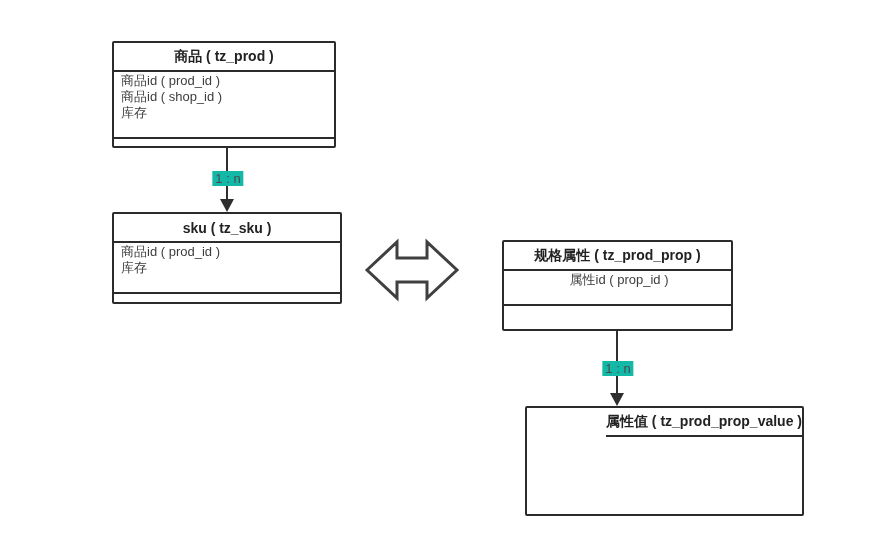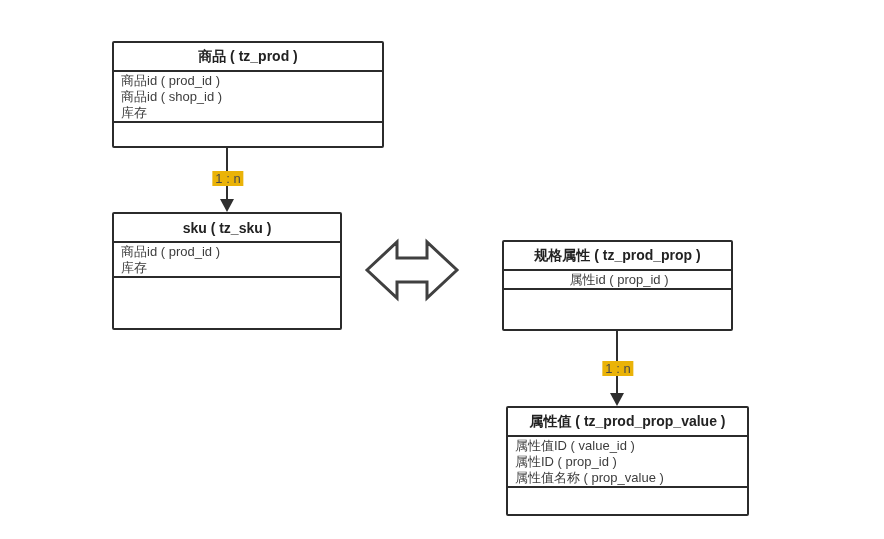--- a/index.html
+++ b/index.html
@@ -32,21 +32,21 @@
     align-items: center;
     justify-content: center;
     font-size: 14px;
     font-weight: bold;
     color: #222222;
     border-bottom: 2px solid var(--border, #2b2b2b);
     white-space: nowrap;
   }
   .entity-body {
     flex: 0 0 auto;
-    padding: 1px 4px 0 7px;
+    padding: 1px 4px 16px 7px;
     font-size: 13px;
     line-height: 16px;
     border-bottom: 2px solid var(--border, #2b2b2b);
   }
   .field { white-space: nowrap; }
   .entity-footer { flex: 1 1 auto; }
 
   .conn-line {
     position: absolute;
     width: 2px;
@@ -56,52 +56,52 @@
     position: absolute;
     width: 0;
     height: 0;
     border-left: 7px solid transparent;
     border-right: 7px solid transparent;
     border-top: 13px solid var(--connector, #2f2f2f);
   }
   .conn-label {
     position: absolute;
     transform: translateX(-50%);
-    background: #eab308;
+    background: #14b8a6;
     padding: 0 3px;
     font-size: 13px;
     color: #4a4a4a;
     white-space: nowrap;
   }
   .double-arrow {
     position: absolute;
     left: 364px;
     top: 237px;
   }
 </style>
 </head>
 <body>
 
 <div class="canvas">
 
-  <div class="entity" style="left:112px; top:41px; width:272px; height:107px;">
+  <div class="entity" style="left:112px; top:41px; width:224px; height:107px;">
     <div class="entity-header">商品 ( tz_prod )</div>
     <div class="entity-body">
       <div class="field">商品id ( prod_id )</div>
       <div class="field">商品id ( shop_id )</div>
       <div class="field">库存</div>
     </div>
     <div class="entity-footer"></div>
   </div>
 
   <div class="conn-line" style="left:226px; top:148px; height:51px;"></div>
   <div class="conn-arrowhead" style="left:220px; top:199px;"></div>
   <div class="conn-label" style="left:228px; top:171px;">1 : n</div>
 
-  <div class="entity" style="left:112px; top:212px; width:230px; height:118px;">
+  <div class="entity" style="left:112px; top:212px; width:230px; height:92px;">
     <div class="entity-header">sku ( tz_sku )</div>
     <div class="entity-body">
       <div class="field">商品id ( prod_id )</div>
       <div class="field">库存</div>
     </div>
     <div class="entity-footer"></div>
   </div>
 
   <svg class="double-arrow" width="96" height="66" viewBox="0 0 96 66">
     <path d="M 3 33 L 33 5 L 33 21 L 63 21 L 63 5 L 93 33 L 63 61 L 63 45 L 33 45 L 33 61 Z" fill="#ffffff" stroke="#404040" stroke-width="3" stroke-linejoin="miter"></path>
@@ -112,23 +112,18 @@
     <div class="entity-body">
       <div class="field">属性id ( prop_id )</div>
     </div>
     <div class="entity-footer"></div>
   </div>
 
   <div class="conn-line" style="left:616px; top:331px; height:62px;"></div>
   <div class="conn-arrowhead" style="left:610px; top:393px;"></div>
   <div class="conn-label" style="left:618px; top:361px;">1 : n</div>
 
-  <div class="entity" style="left:506px; top:406px; width:243px; height:110px;">
+  <div class="entity" style="left:525px; top:406px; width:279px; height:110px;align-items:flex-end;">
     <div class="entity-header">属性值 ( tz_prod_prop_value )</div>
-    <div class="entity-body">
-      <div class="field">属性值ID ( value_id )</div>
-      <div class="field">属性ID ( prop_id )</div>
-      <div class="field">属性值名称 ( prop_value )</div>
-    </div>
     <div class="entity-footer"></div>
   </div>
 
 </div>
 
 </body></html>

